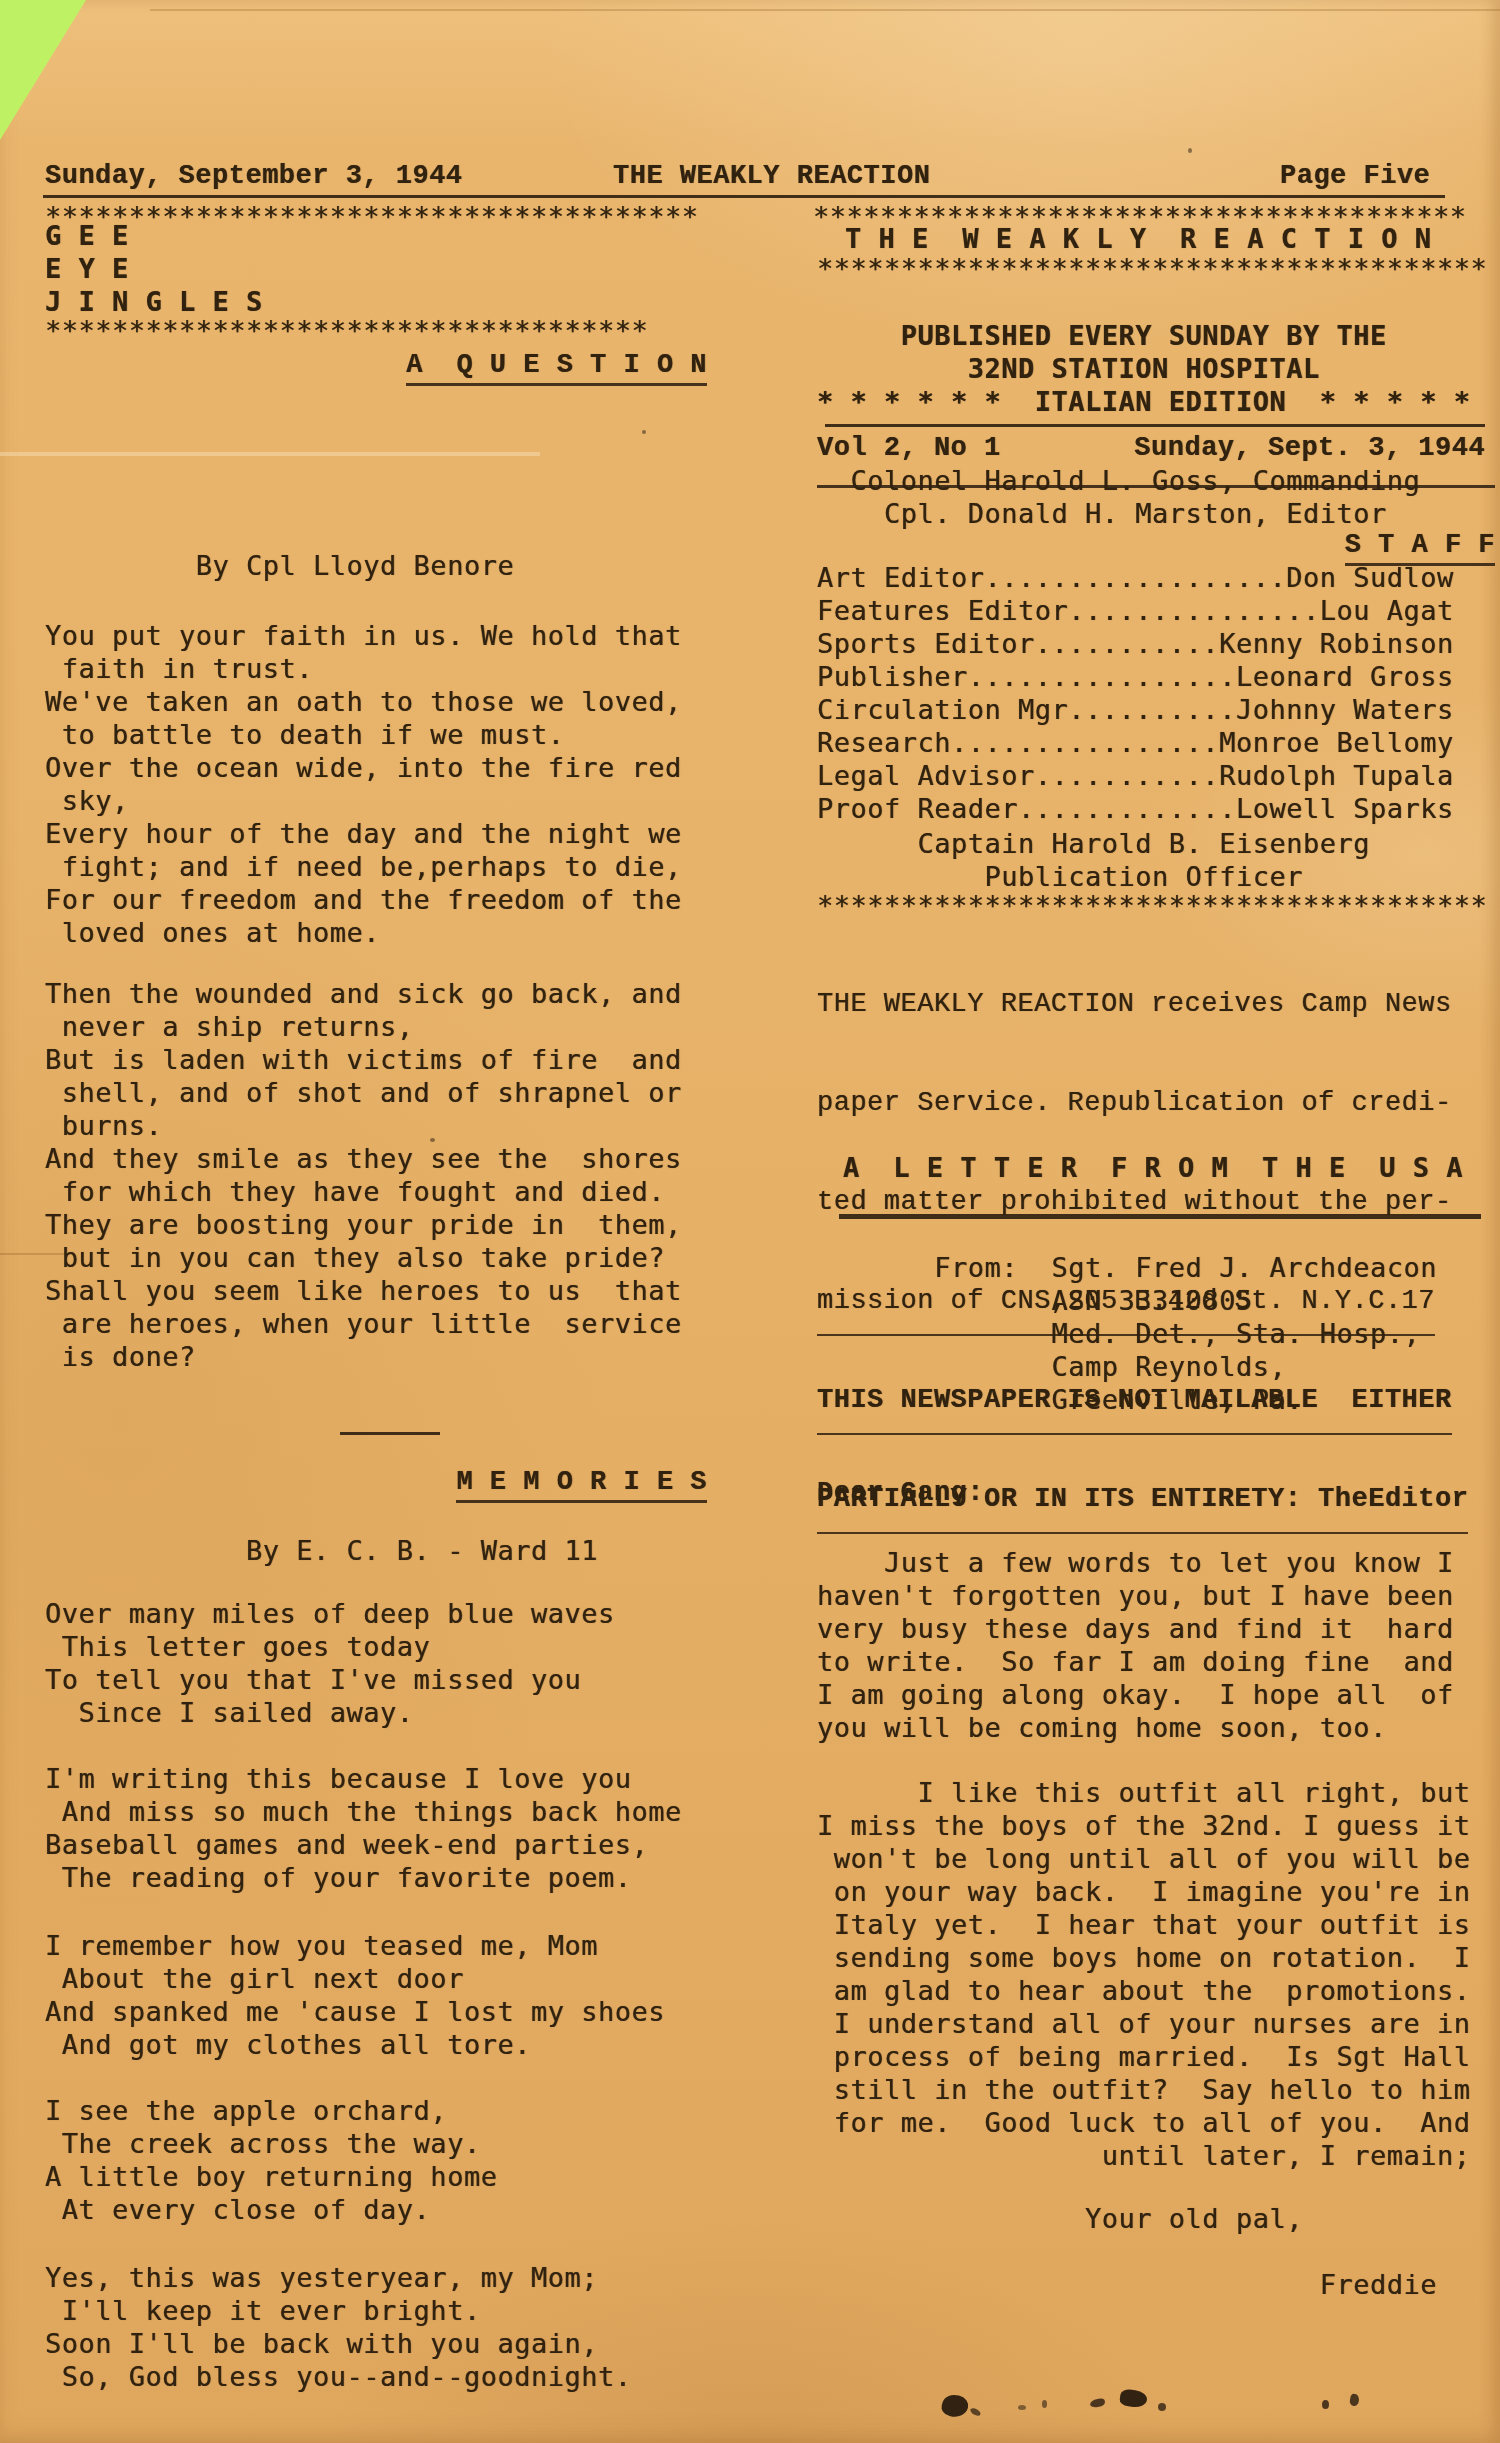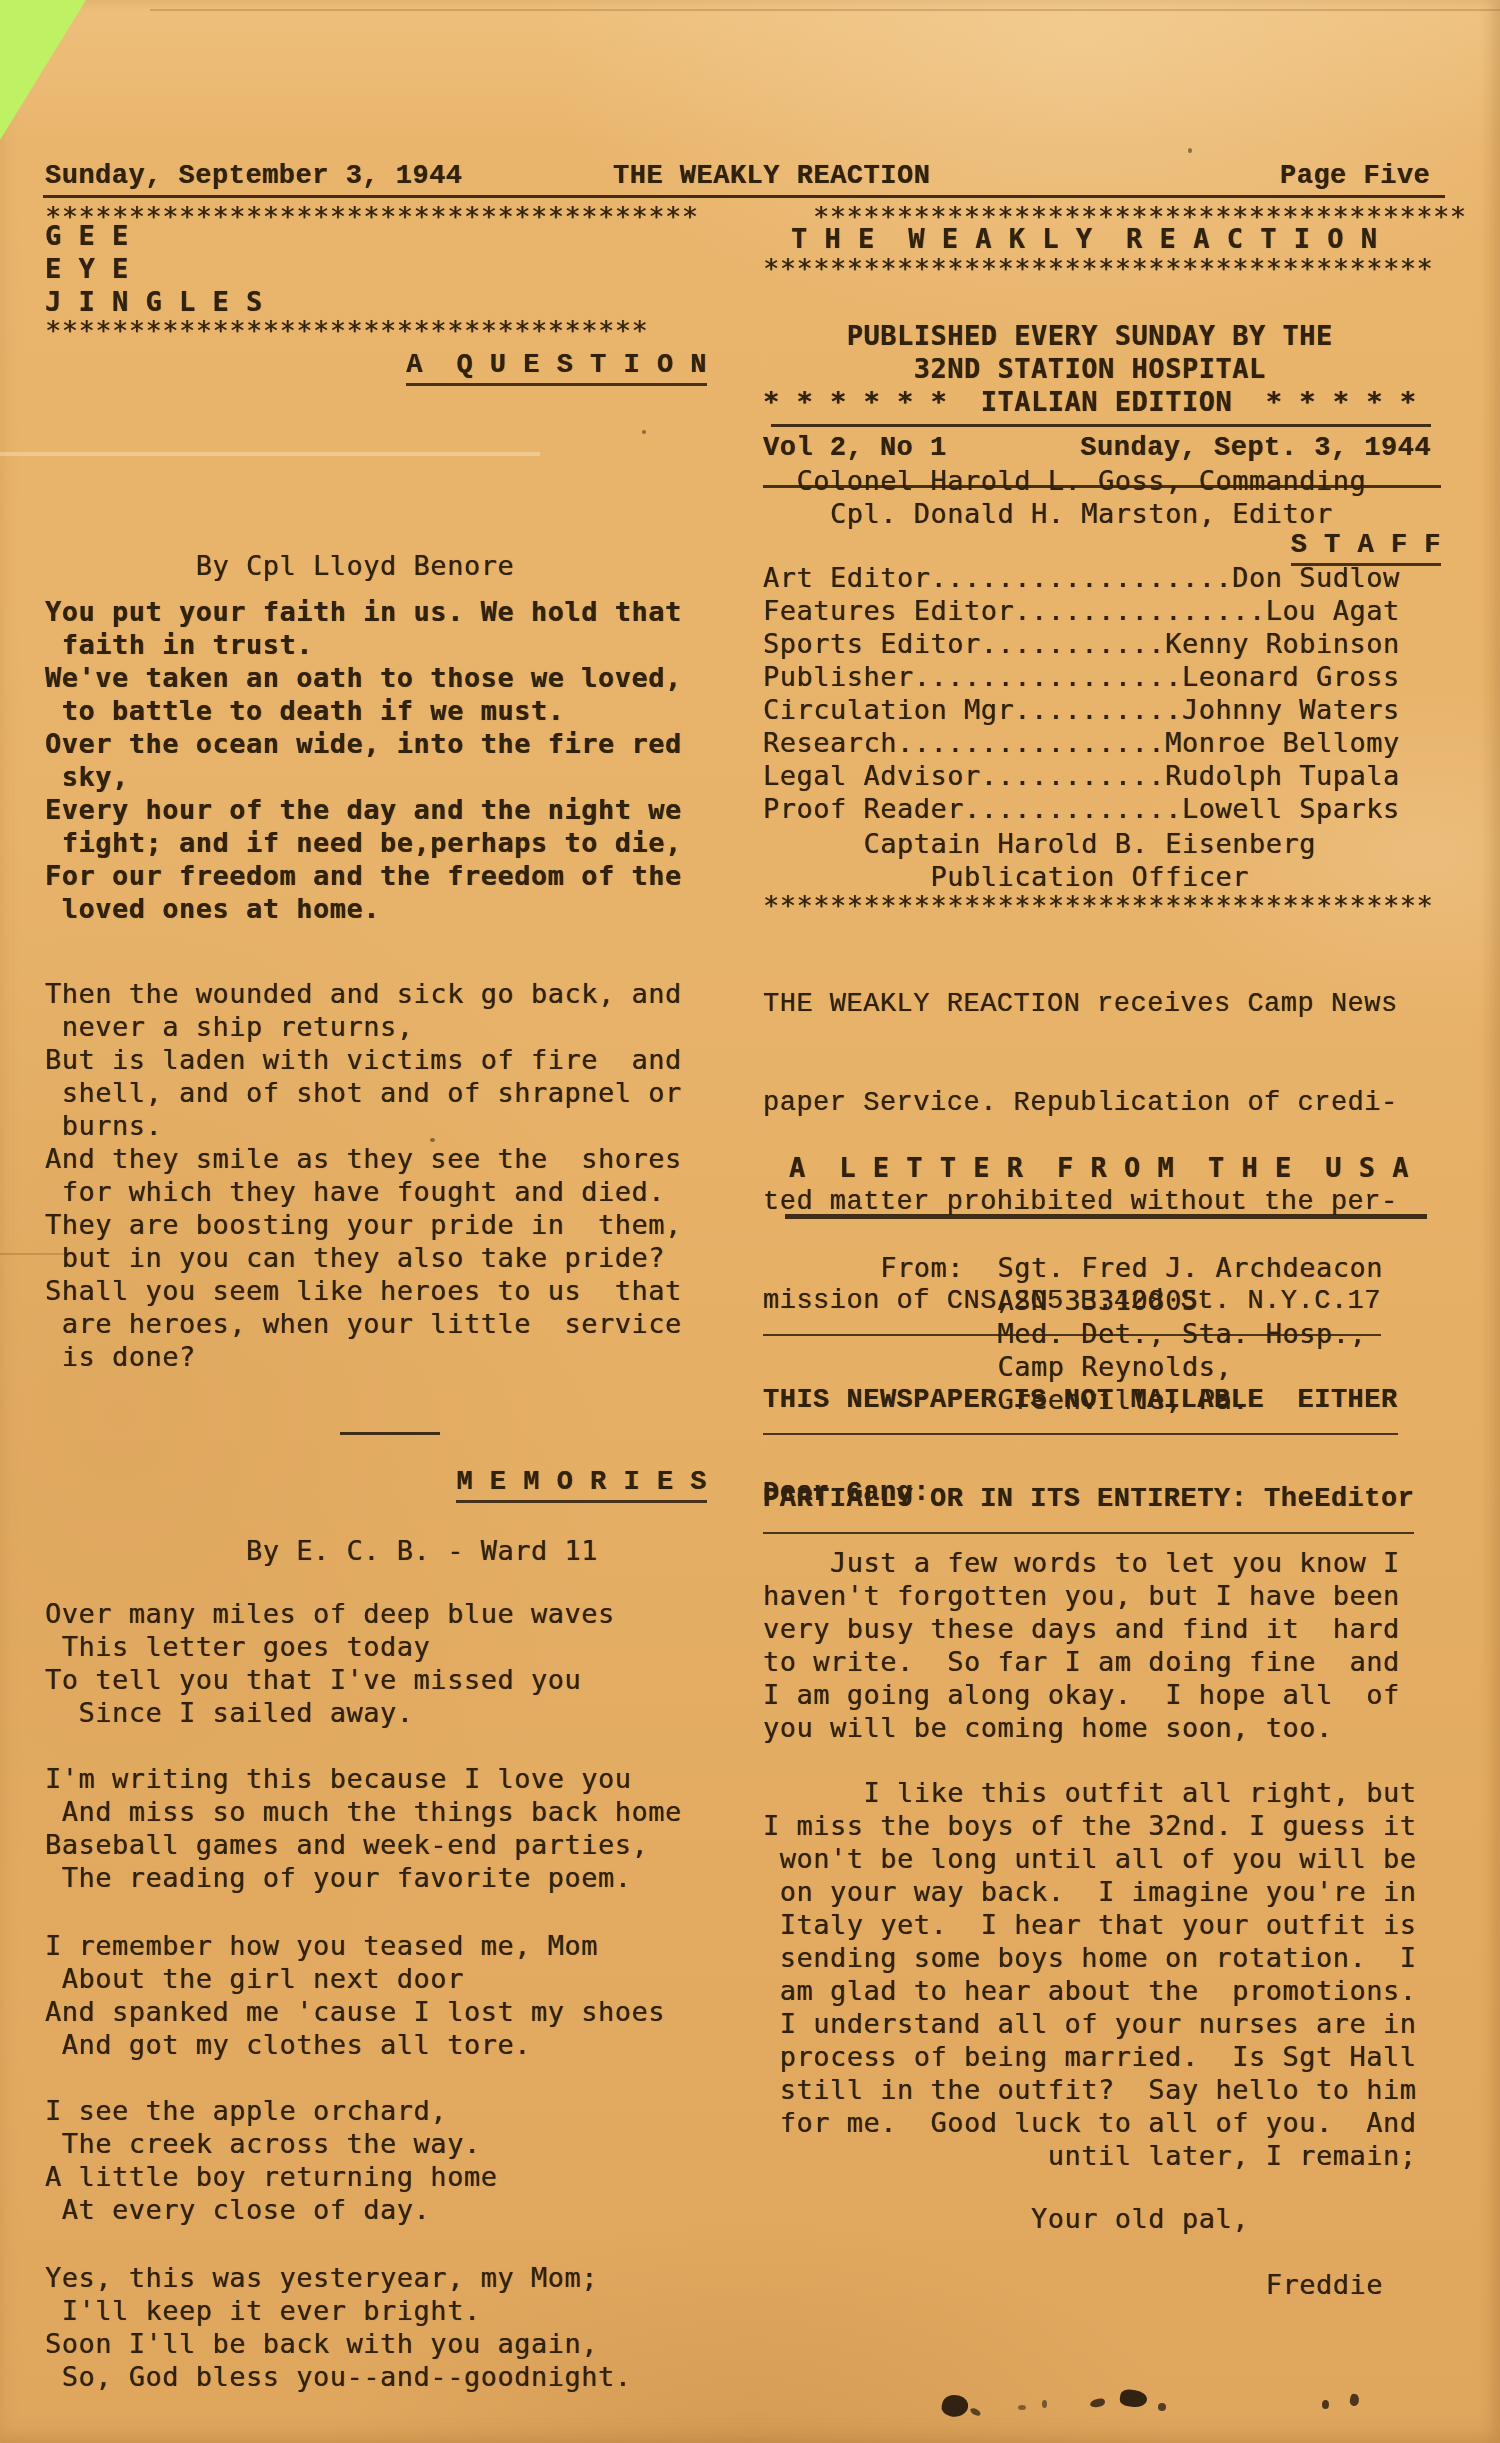--- a/index.html
+++ b/index.html
@@ -18,21 +18,21 @@
   .crease-top{position:absolute;top:9px;left:150px;right:0;height:2px;background:rgba(140,90,30,0.28);}
   .crease-left{position:absolute;top:1253px;left:0;width:70px;height:2px;background:rgba(140,90,30,0.30);}
   .crease-band{position:absolute;top:452px;left:0;width:540px;height:4px;background:rgba(255,242,214,0.35);}
   .corner-shade{position:absolute;top:0;left:0;width:220px;height:180px;
     background:linear-gradient(123deg, rgba(120,70,20,0.22) 0 2px, transparent 3px);
     clip-path:polygon(86px 0, 0 140px, 0 180px, 220px 0);}
   .t{position:absolute;margin:0;white-space:pre;color:#30220f;font-size:27px;line-height:33px;letter-spacing:0.5px;
      text-shadow:0.5px 0.4px 0.7px rgba(48,34,15,0.55), -0.3px 0 0.5px rgba(48,34,15,0.30);}
   .strong{font-weight:bold;}
   .col-left{position:absolute;left:45px;top:0;width:662px;height:100%;}
-  .col-right{position:absolute;left:763px;top:0;width:678px;height:100%;}
+  .col-right{position:absolute;left:817px;top:0;width:678px;height:100%;}
   .center{text-align:right;width:100%;}
   .ul{display:inline-block;border-bottom:3px solid rgba(48,33,16,0.88);padding-bottom:1px;}
   .ul2{display:inline-block;border-bottom:2px solid rgba(48,33,16,0.85);padding-bottom:16px;}
   .ul-full{display:block;width:100%;border-bottom:3px solid rgba(48,33,16,0.88);padding-bottom:20px;}
   .rule{position:absolute;background:rgba(45,31,15,0.9);}
   .notice-line{height:33px;}
   .smudge{position:absolute;background:rgba(25,16,8,0.88);}
   .speck{position:absolute;background:rgba(40,26,12,0.5);border-radius:50%;}
 </style>
 </head>
@@ -54,21 +54,21 @@
 
   <div class="col-left">
     <pre class="t strong" style="top:219px;left:0;">G E E
 E Y E
 J I N G L E S</pre>
     <pre class="t" style="top:314px;left:0;">************************************</pre>
 
     <div class="t center" style="top:349px;left:0;"><span class="ul strong">A  Q U E S T I O N</span></div>
 
     <pre class="t" style="top:549px;left:0;">         By Cpl Lloyd Benore</pre>
-    <pre class="t" style="top:595px;left:0;font-weight:bold;">You put your faith in us. We hold that
+    <pre class="t" style="top:619px;left:0;">You put your faith in us. We hold that
  faith in trust.
 We've taken an oath to those we loved,
  to battle to death if we must.
 Over the ocean wide, into the fire red
  sky,
 Every hour of the day and the night we
  fight; and if need be,perhaps to die,
 For our freedom and the freedom of the
  loved ones at home.</pre>
     <pre class="t" style="top:977px;left:0;">Then the wounded and sick go back, and

